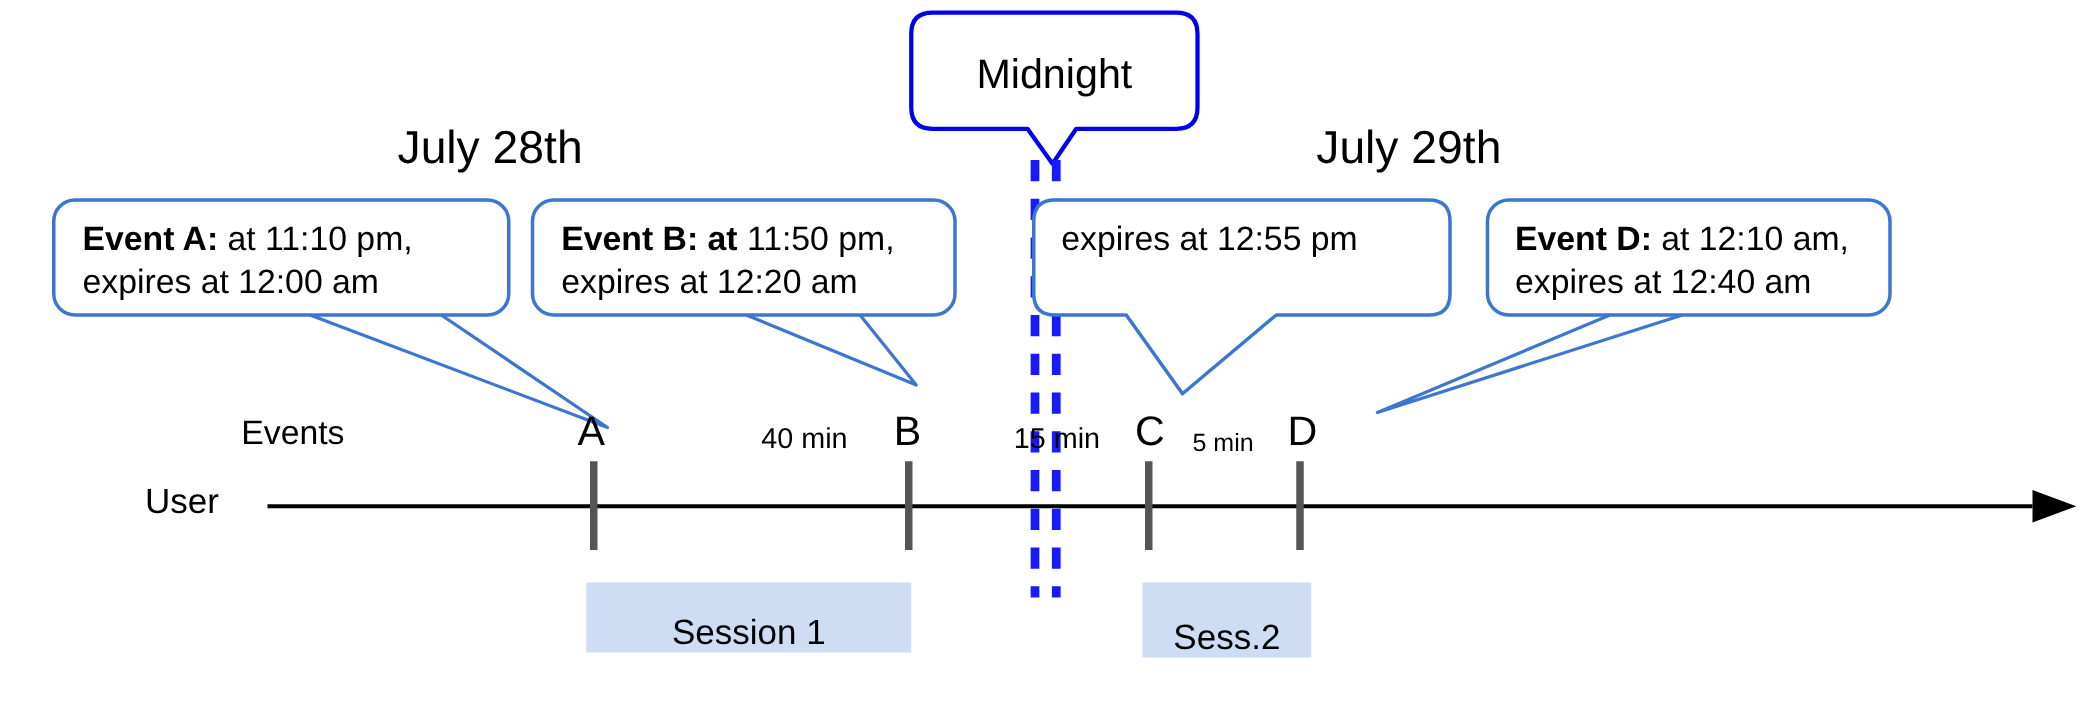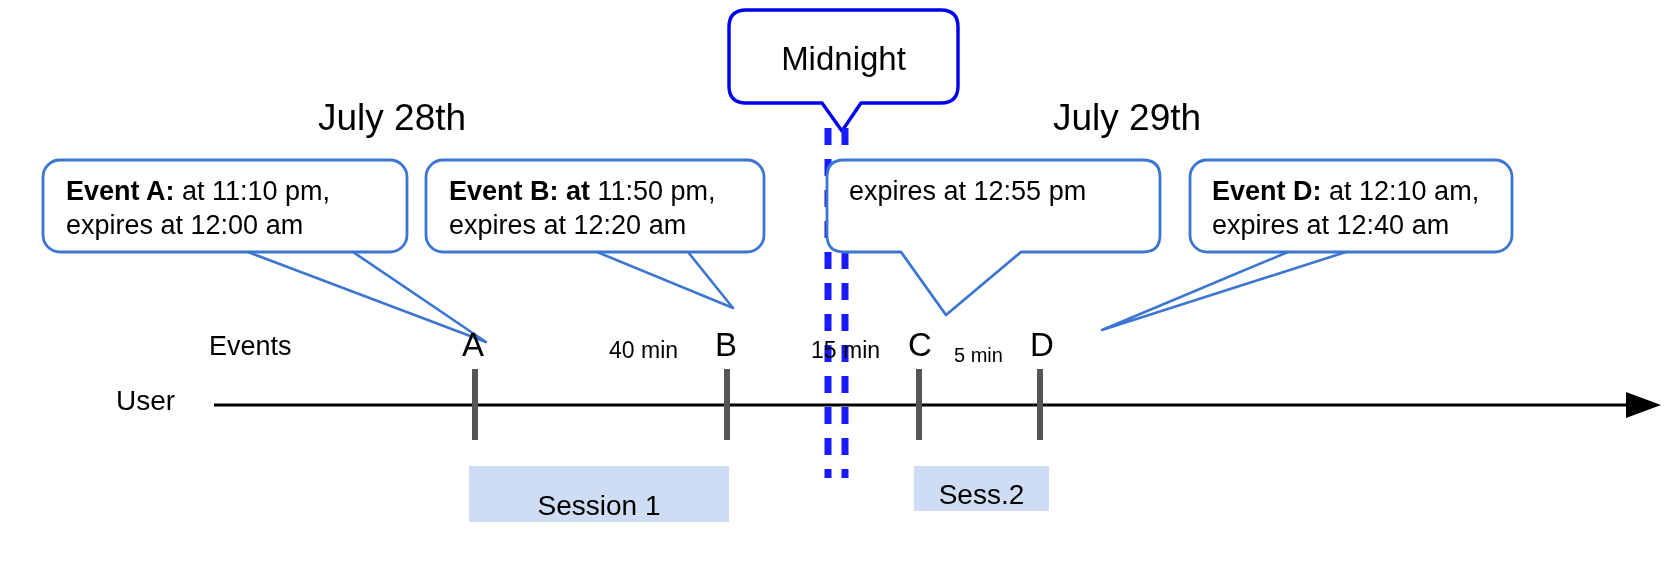--- a/index.html
+++ b/index.html
@@ -27,21 +27,21 @@
     white-space:nowrap;
   }
   .callout-text b{font-weight:bold;}
 
   .midnight-text{
     position:absolute;
     font-size:33px;color:#000;white-space:nowrap;
   }
 
   .row-label-events{
-    position:absolute;font-size:27px;color:#000;white-space:nowrap;margin-left:16px;
+    position:absolute;font-size:27px;color:#000;white-space:nowrap;
   }
   .row-label-user{
     position:absolute;font-size:28px;color:#000;white-space:nowrap;
   }
 
   .tick-letter{
     position:absolute;font-size:33px;color:#000;white-space:nowrap;
   }
   .gap-label{
     position:absolute;font-size:23px;color:#000;white-space:nowrap;
@@ -137,17 +137,17 @@
   <div class="tick-letter" style="left:892px;top:326px;">C</div>
   <div class="tick-letter" style="left:1014px;top:326px;">D</div>
 
   <div class="gap-label" style="left:593px;top:337px;">40 min</div>
   <div class="gap-label" style="left:795px;top:337px;">15 min</div>
   <div class="gap-label small" style="left:938px;top:344px;">5 min</div>
 
   <div class="session-box" style="left:453px;top:466px;width:260px;height:56px;">
     <span>Session 1</span>
   </div>
-  <div class="session-box" style="left:898px;top:466px;width:135px;height:45px;">
+  <div class="session-box" style="left:898px;top:466px;width:135px;height:60px;">
     <span>Sess.2</span>
   </div>
 
 </div>
 
 </body></html>

